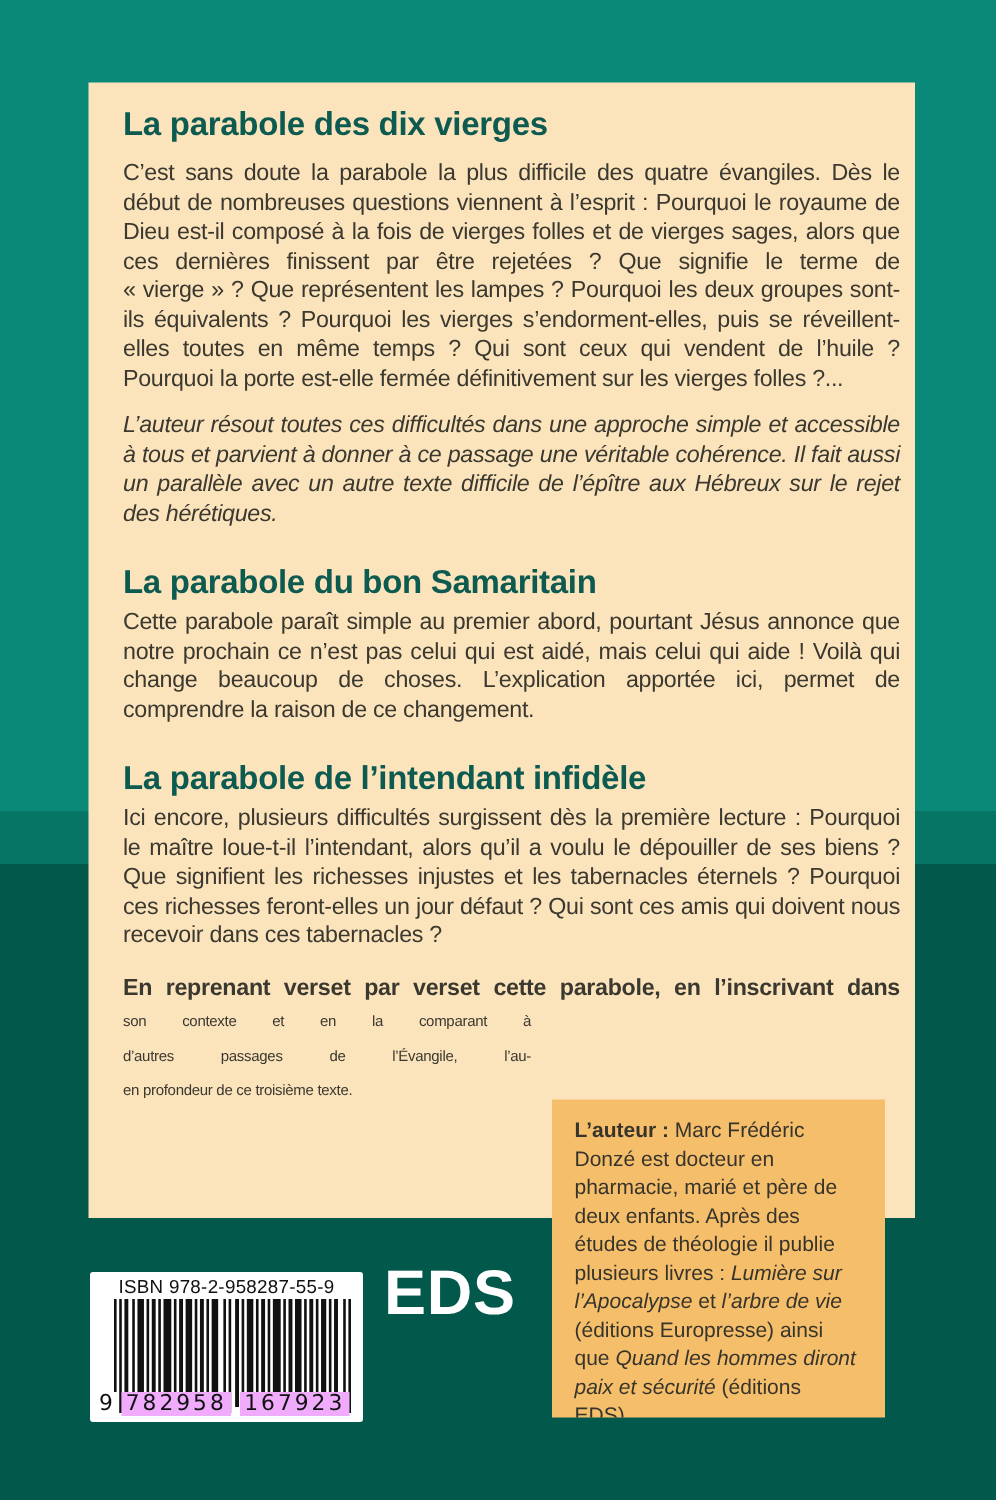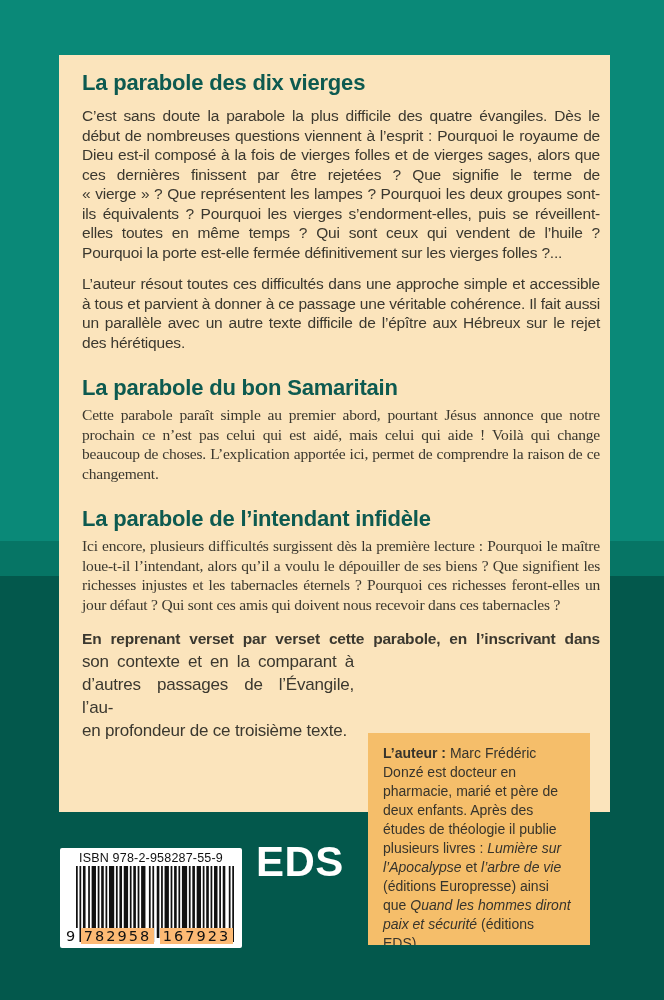--- a/index.html
+++ b/index.html
@@ -39,34 +39,34 @@
   }
   .panel h2.gap-top{margin-top:22px;}
   .panel p{
     font-size:15.5px;
     line-height:19.5px;
     color:var(--body-text);
     text-align:justify;
     letter-spacing:-0.2px;
   }
   .panel p.after-h1{margin-top:9px;}
-  .panel p.mid{margin-top:12px;}
-  .panel p.tight{margin-top:3px;font-family:Liberation Serif, serif;}
+  .panel p.mid{margin-top:12px;font-style:italic;}
+  .panel p.tight{margin-top:3px;}
   .closing{margin-top:13px;color:var(--body-text);}
   .closing .full-line{
     font-size:15.5px;
     line-height:23px;
     text-align:justify;
     text-align-last:justify;
     letter-spacing:-0.2px;
     font-weight:bold;
   }
   .closing .narrow{width:272px;}
   .closing .nline{
-    font-size:17px;
+    font-size:10px;
     line-height:23px;
     text-align:justify;
     text-align-last:justify;
     letter-spacing:-0.2px;
   }
   .closing .nline.last{text-align-last:left;}
   .author-box{
     position:absolute;
     left:368px; top:733px;
     width:222px; height:212px;
@@ -103,21 +103,21 @@
     left:-10px; right:-2px; bottom:-2px;
     display:flex;
     align-items:flex-end;
     font-size:14.5px;
     color:#111111;
     font-family:"DejaVu Sans", sans-serif;
   }
   .digits-row .d9{width:12px;background:#ffffff;text-align:left;}
   .digits-row .grp{
     flex:1;
-    background:#fdba74;
+    background:#f0abfc;
     text-align:center;
     letter-spacing:2px;
     margin:0 3px;
   }
   .eds-logo{
     position:absolute;
     left:256px; top:838px;
     font-size:42px;
     font-weight:bold;
     color:#ffffff;

